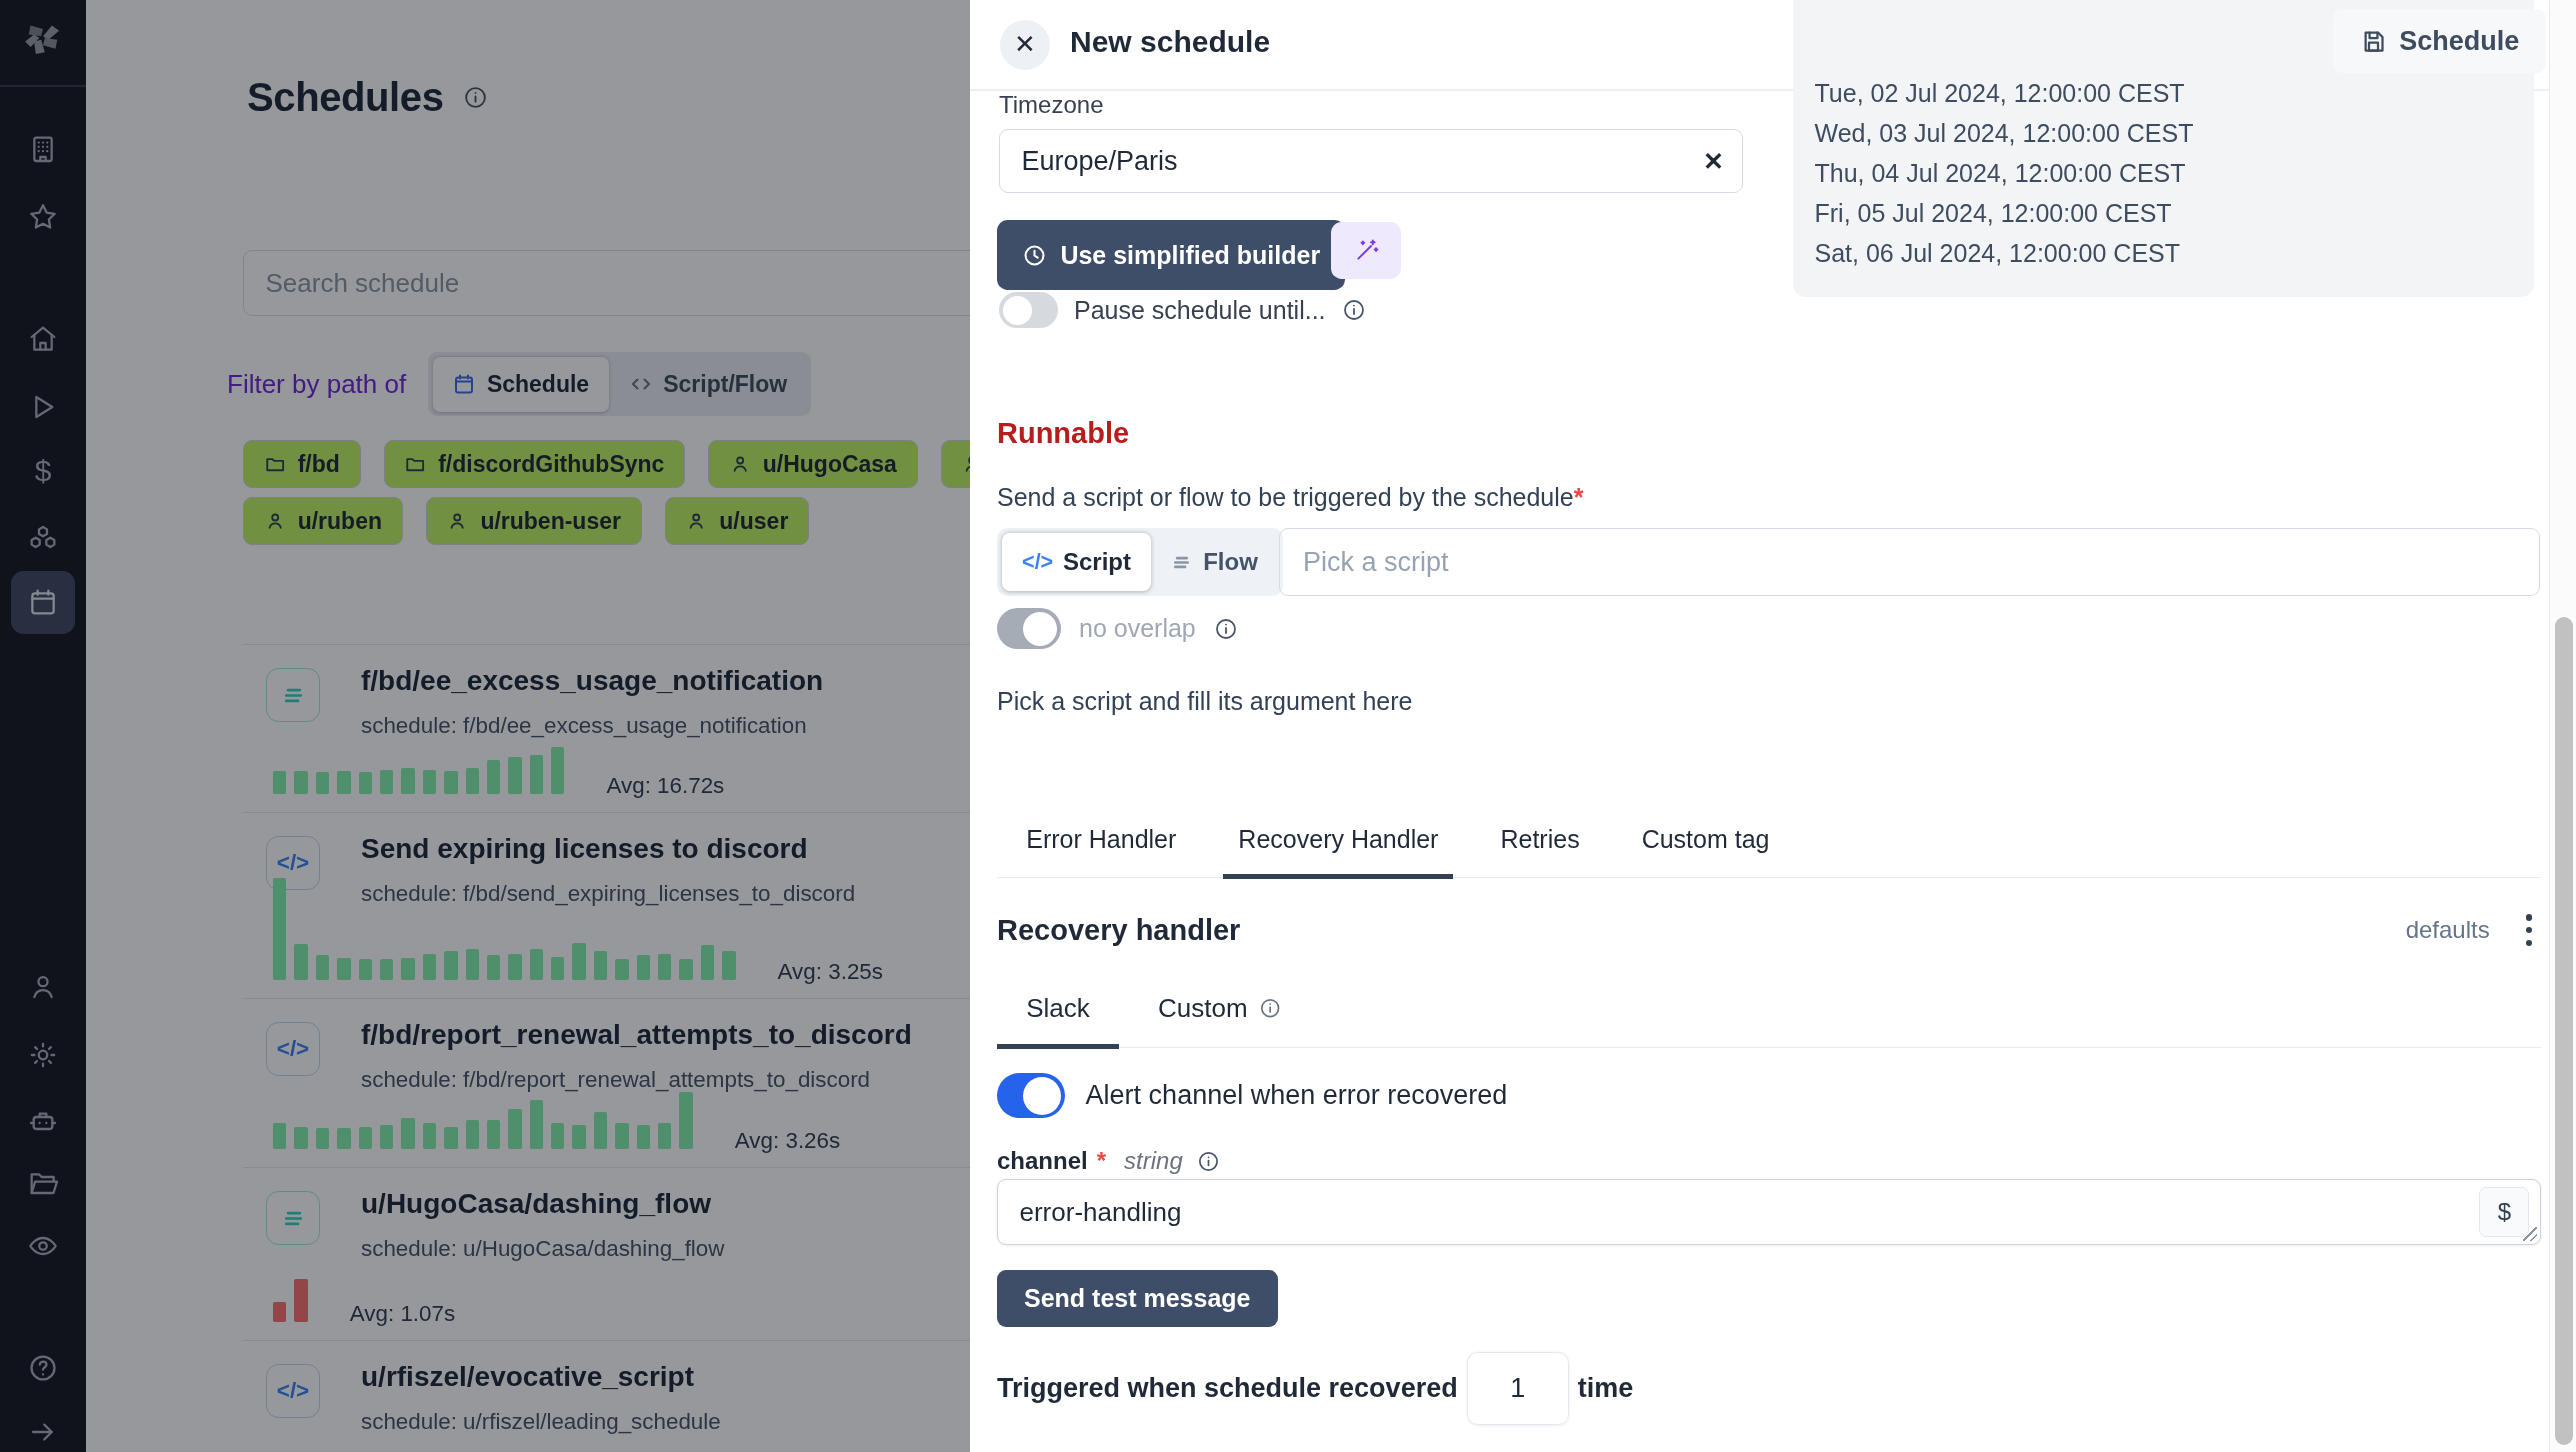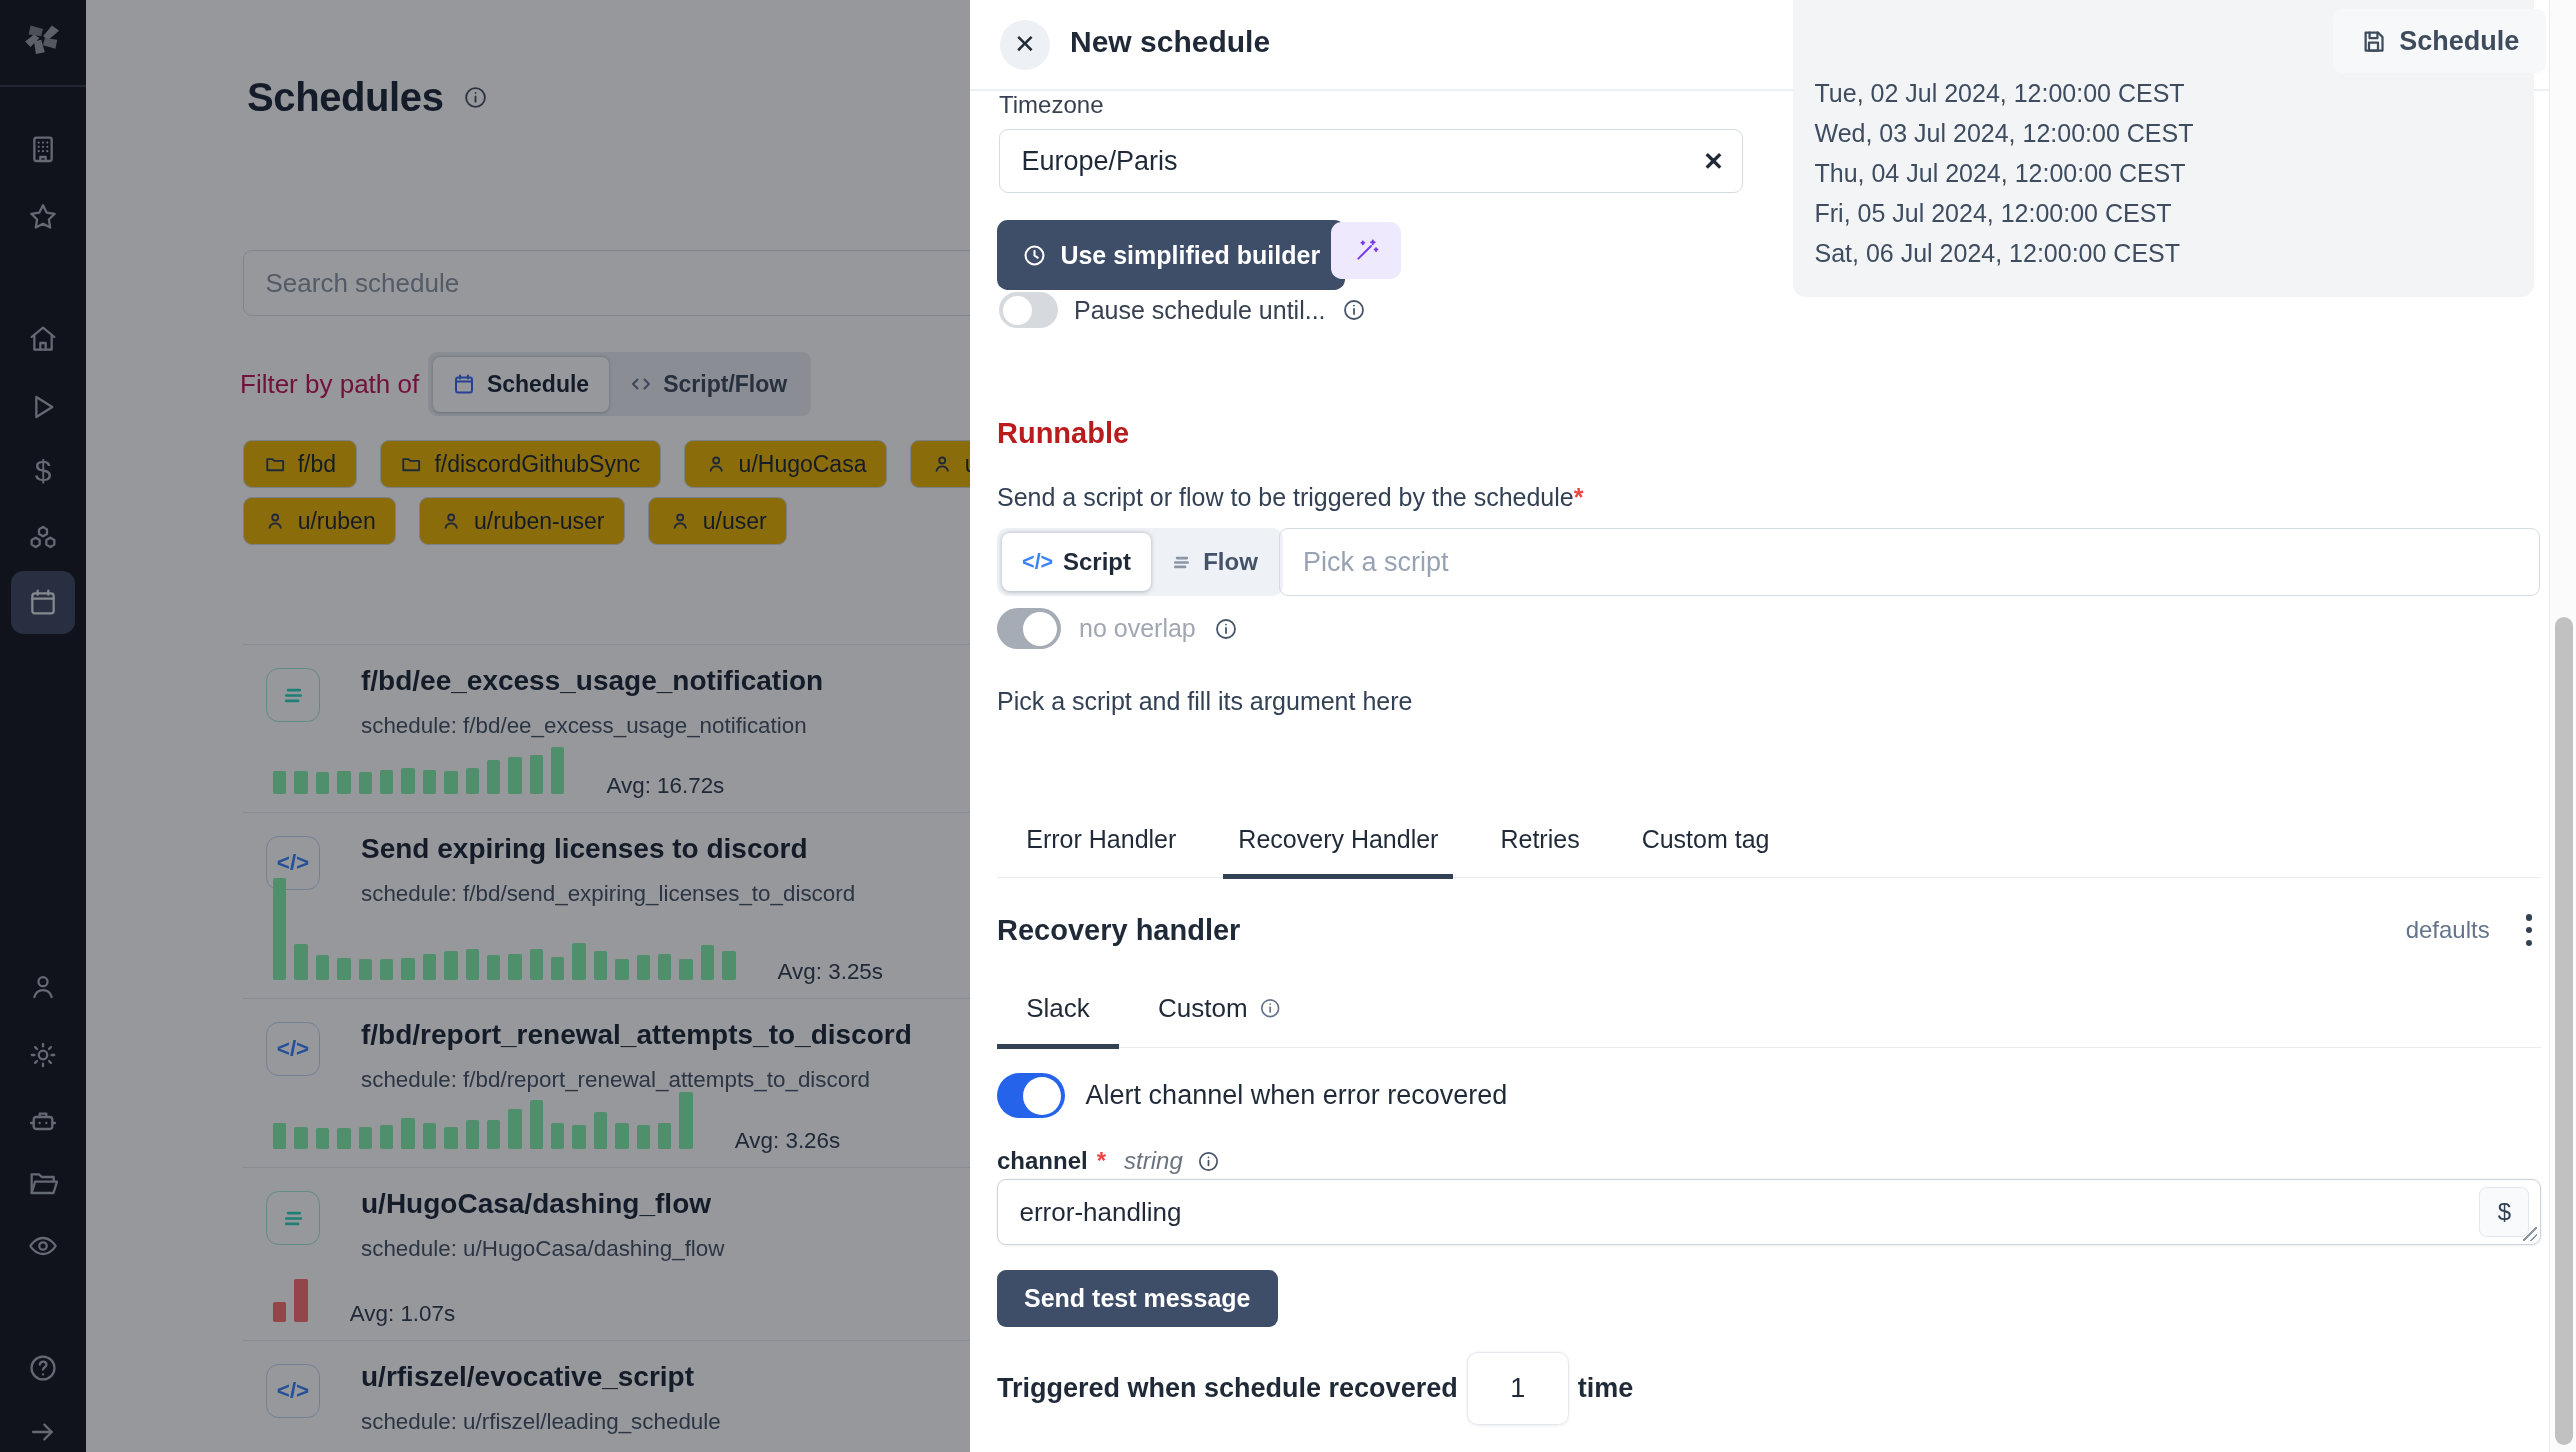--- a/index.html
+++ b/index.html
@@ -16,29 +16,29 @@
   .sb-active-bg { position:absolute; left:10.7px; top:571px; width:64px; height:63px; background:#3f4b63; border-radius:12.5px; }
   .sb-dollar { font-size:30px; color:#a9afbb; font-weight:400; }
 
   
   .main { position:absolute; left:86px; top:0; width:2490px; height:1453px; background:#ffffff; z-index:1; }
   .page-title-row { position:absolute; left:161px; top:75px; display:flex; align-items:center; gap:19.7px; }
   .page-title { font-size:40px; font-weight:700; color:#1e293b; letter-spacing:-0.4px; }
   .info-svg { width:25px; height:25px; stroke:#475569; fill:none; stroke-width:1.8; stroke-linecap:round; }
   .search-box { position:absolute; left:157px; top:250px; width:1360px; height:66px; border:1.8px solid #d8dee6; border-radius:9px; background:#fff; display:flex; align-items:center; padding:0 21.5px; }
   .search-box .ph { font-size:26px; color:#8b97a6; }
-  .filter-label { position:absolute; left:154px; top:369px; font-size:26px; color:#be185d; }
+  .filter-label { position:absolute; left:141px; top:369px; font-size:26px; color:#6d28d9; }
   .kind-group { position:absolute; left:342px; top:352px; height:64px; background:#e9edf2; border-radius:9px; padding:4.5px; display:flex; align-items:stretch; }
   .kind-pill { display:flex; align-items:center; gap:10.7px; padding:0 19.7px; border-radius:7.2px; font-size:23px; font-weight:600; color:#3f4c5e; }
   .kind-pill.sel { background:#fff; box-shadow:0 0.9px 3.6px rgba(15,23,42,.25); font-weight:700; color:#1e293b; }
   .mini-svg { width:24px; height:24px; fill:none; stroke-width:2; stroke-linecap:round; stroke-linejoin:round; }
   .chips-row { position:absolute; display:flex; gap:23px; }
   .chips-row.r1 { left:157px; top:440px; }
   .chips-row.r2 { left:157px; top:497px; }
-  .chip { height:48px; border:1.8px solid #cfd7e0; background:#eab308; border-radius:9px; display:flex; align-items:center; gap:11.6px; padding:0 19.7px; font-size:23px; font-weight:400; color:#1f2937; white-space:nowrap; }
+  .chip { height:48px; border:1.8px solid #cfd7e0; background:#bef264; border-radius:9px; display:flex; align-items:center; gap:11.6px; padding:0 19.7px; font-size:23px; font-weight:700; color:#1f2937; white-space:nowrap; }
   .chip svg { width:22.4px; height:22.4px; stroke:#334155; fill:none; stroke-width:2; stroke-linecap:round; stroke-linejoin:round; }
 
   .sched-list { position:absolute; left:157px; top:644px; width:1449px; }
   .sched-row { position:relative; border-top:1.8px solid #e4e9f0; }
   .icon-box { position:absolute; left:23px; top:23px; width:54px; height:54px; border-radius:12.5px; border:1.8px solid; display:flex; align-items:center; justify-content:center; }
   .icon-box.flow { border-color:#9fe8d8; }
   .icon-box.script { border-color:#bcd7f7; color:#3b82f6; font-weight:700; font-size:22.4px; }
   .flow-glyph { width:29px; height:29px; stroke:#2dd4bf; stroke-width:3; stroke-linecap:round; fill:none; }
   .row-title { position:absolute; left:118px; top:19.7px; font-size:28px; font-weight:700; color:#1e293b; white-space:nowrap; }
   .row-path { position:absolute; left:118px; top:68px; font-size:22.4px; color:#475569; white-space:nowrap; }

